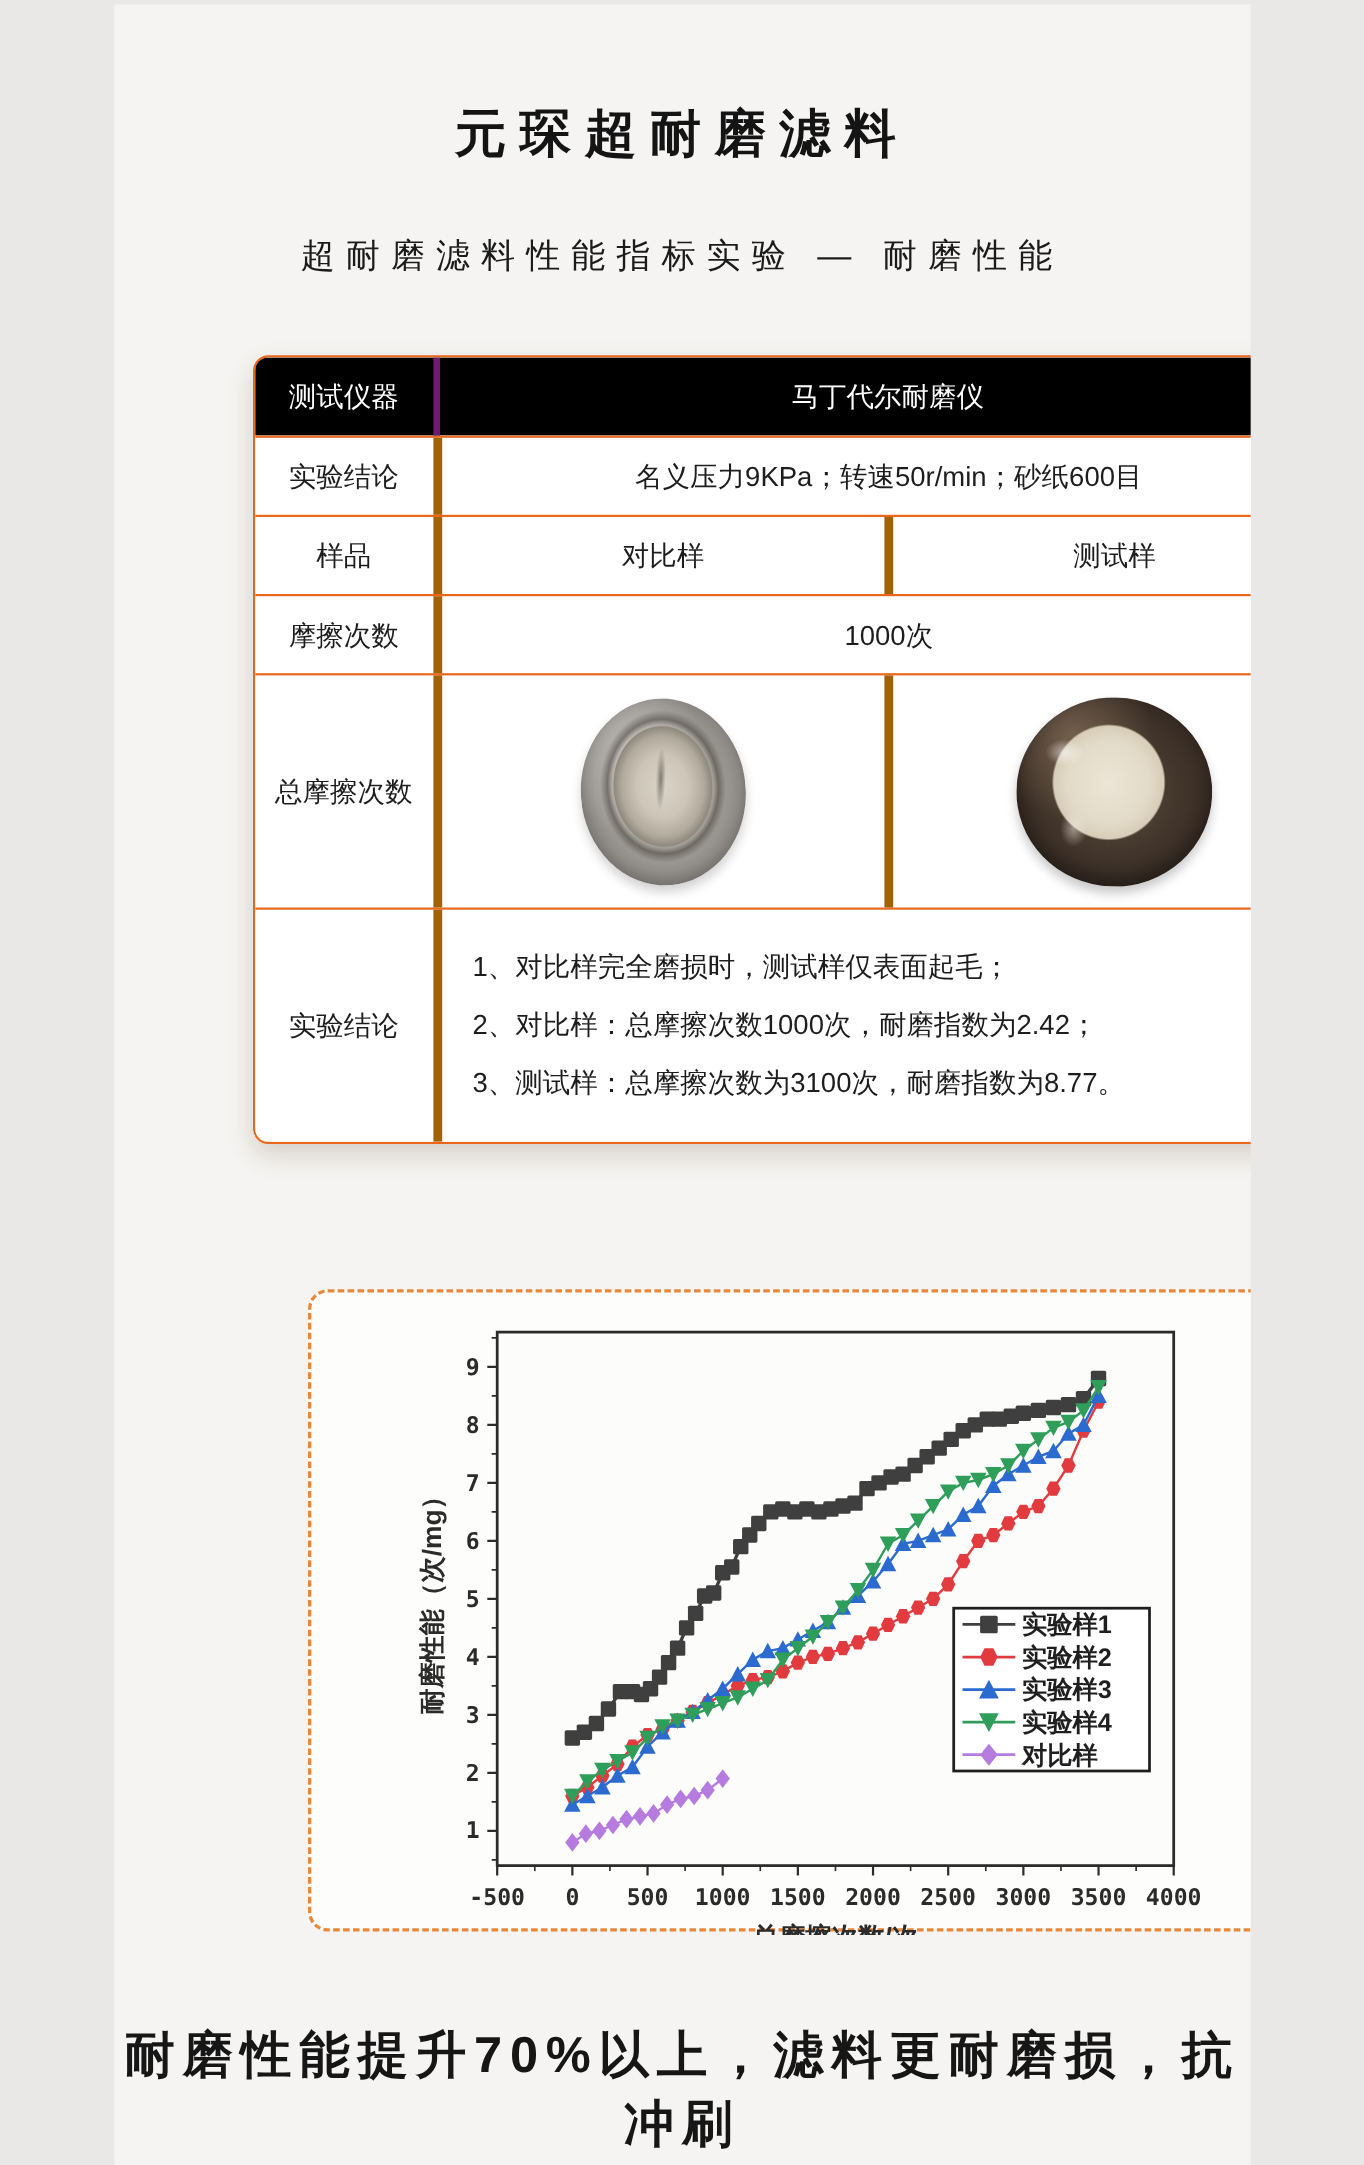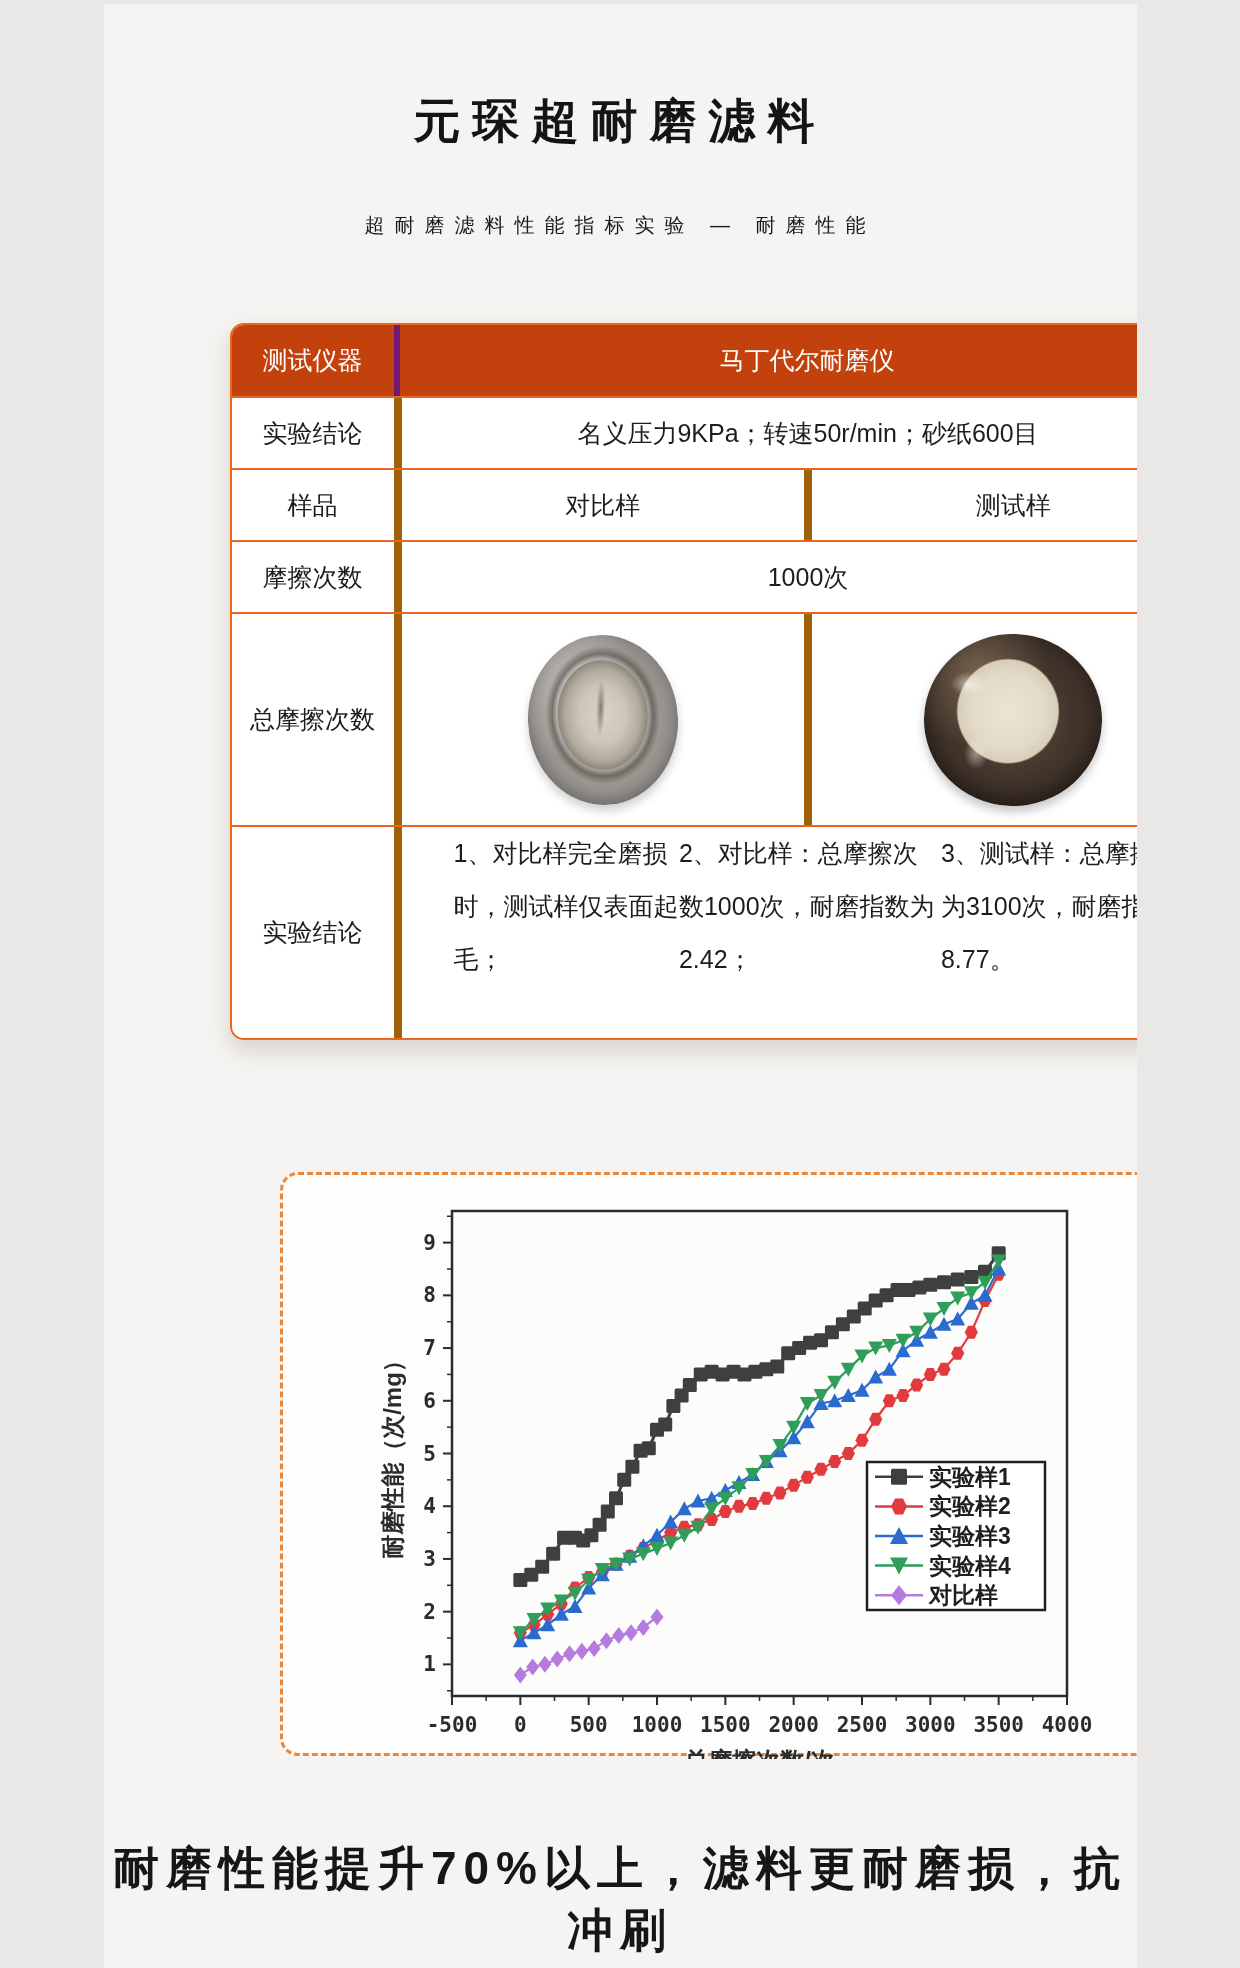--- a/index.html
+++ b/index.html
@@ -9,44 +9,44 @@
     background:#F5F4F2; overflow:hidden;
     font-family:"Liberation Sans","DejaVu Sans",sans-serif; color:#1d1d1d;
   }
   .page-title {
     position:absolute; top:86px; left:0; width:100%;
     text-align:center; font-size:47px; font-weight:800; letter-spacing:12px;
     color:#141414;
   }
   .page-subtitle {
     position:absolute; top:208px; left:0; width:100%;
-    text-align:center; font-size:20px; font-weight:500; letter-spacing:10px;
+    text-align:center; font-size:31px; font-weight:500; letter-spacing:10px;
     color:#1b1b1b;
   }
   
   .spec-table {
     position:absolute; left:126px; top:319px; width:987px;
     border:2px solid #E8671C; border-radius:14px; overflow:hidden;
     background:#fff; box-shadow:0 10px 22px rgba(110,80,50,.22);
   }
   .t-row { display:flex; border-top:2px solid #E8671C; background:#fff; }
-  .t-row.header { border-top:none; background:#c2410c; }
+  .t-row.header { border-top:none; background:#000000; }
   .t-cell {
     display:flex; align-items:center; justify-content:center;
     font-size:25px; color:#1d1d1d; border-left:8px solid #a16207;
     text-align:center;
   }
   .t-cell:first-child { border-left:none; }
   .label-col { width:162px; flex:0 0 162px; }
   .span-col  { flex:1 1 auto; }
   .half-col  { width:412px; flex:1 1 0; }
   .header .t-cell { color:#ffffff; border-left:6px solid #701a75; font-weight:500; }
   .header .t-cell:first-child { border-left:none; }
   .h71 { height:71px; } .h72 { height:72px; } .h213 { height:213px; }
-  .conclusion-cell { flex-direction:row; align-items:flex-start; justify-content:center; padding-left:52px; }
+  .conclusion-cell { flex-direction:column; align-items:flex-start; justify-content:center; padding-left:28px; }
   .conclusion-line { font-size:25px; line-height:2.12; color:#1d1d1d; text-align:left; }
   
   .disc { border-radius:50%; position:relative; }
   .disc-left {
     width:150px; height:170px; transform:rotate(-4deg);
     background:
       radial-gradient(ellipse 56% 60% at 50% 47%, rgba(70,65,58,0) 55%, rgba(70,65,58,.55) 60%, rgba(70,65,58,0) 68%),
       radial-gradient(ellipse 52% 56% at 50% 47%, #d9d3c8 0%, #cdc5b8 30%, #b0a99c 48%, #8f897e 57%, rgba(0,0,0,0) 58%),
       radial-gradient(ellipse at 35% 30%, #c2bfba 0%, rgba(194,191,186,0) 45%),
       radial-gradient(ellipse at 50% 50%, #b4b1ab 0%, #a09d97 45%, #8b8883 72%, #72706c 100%);

